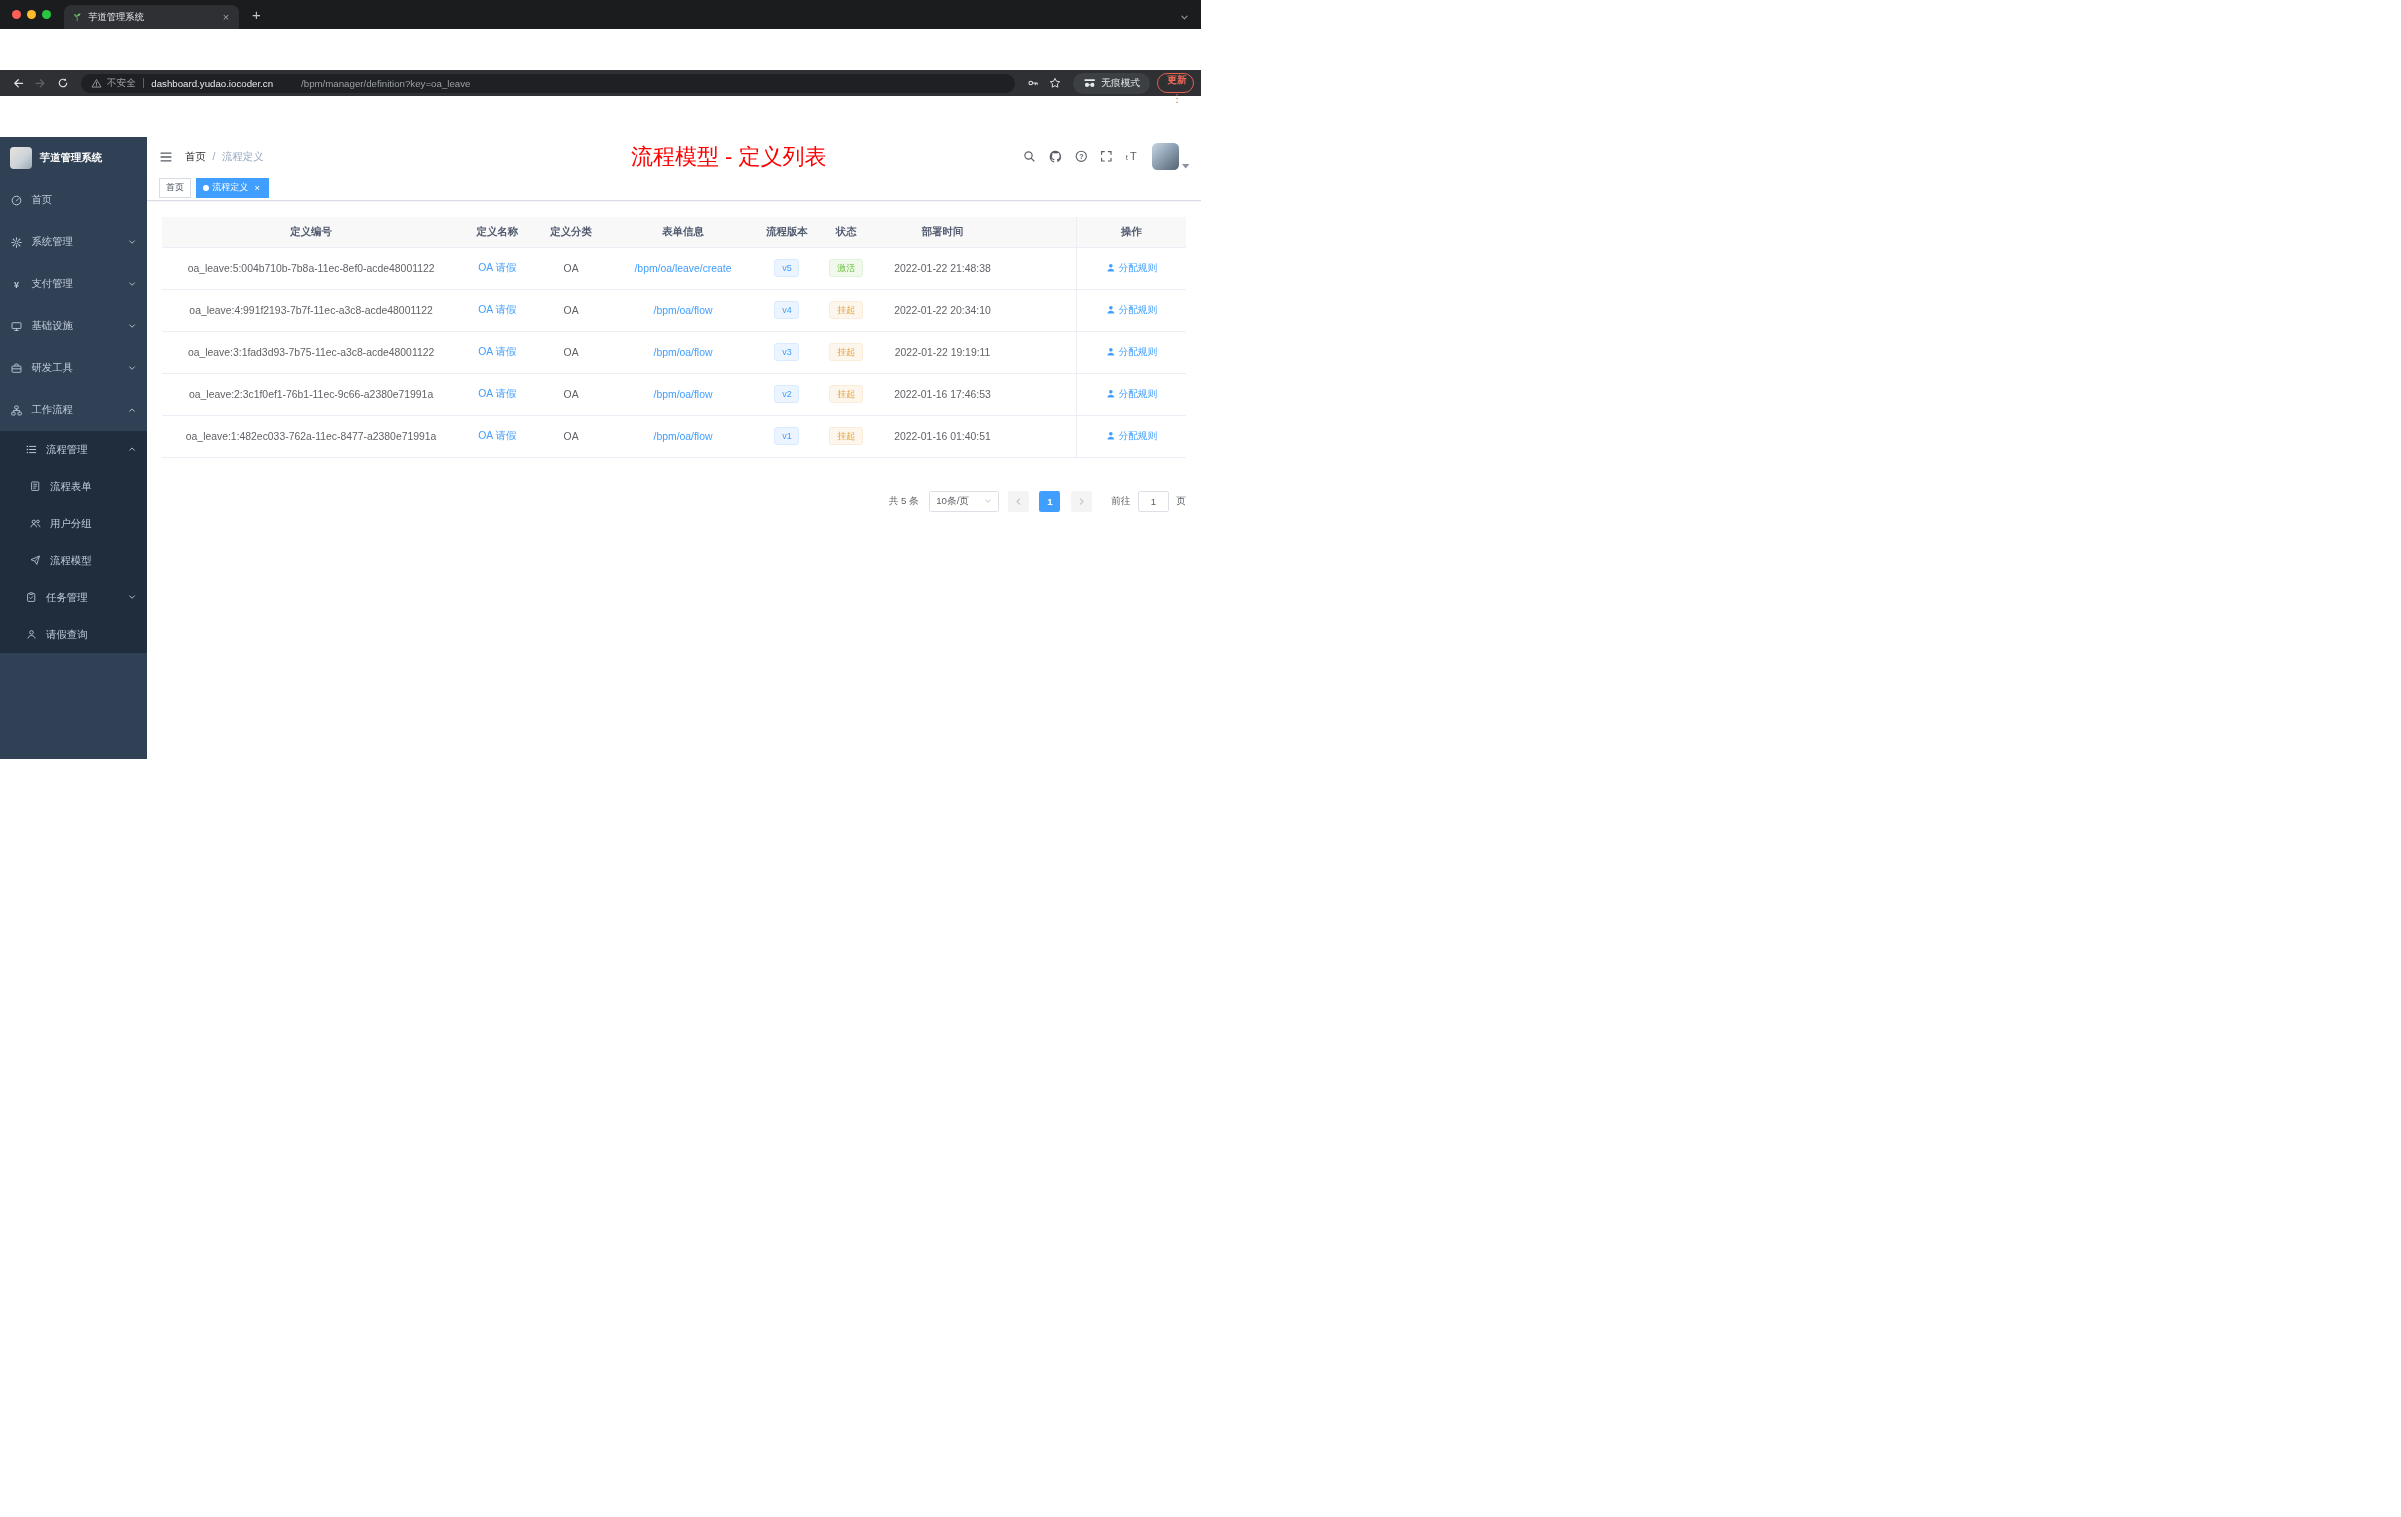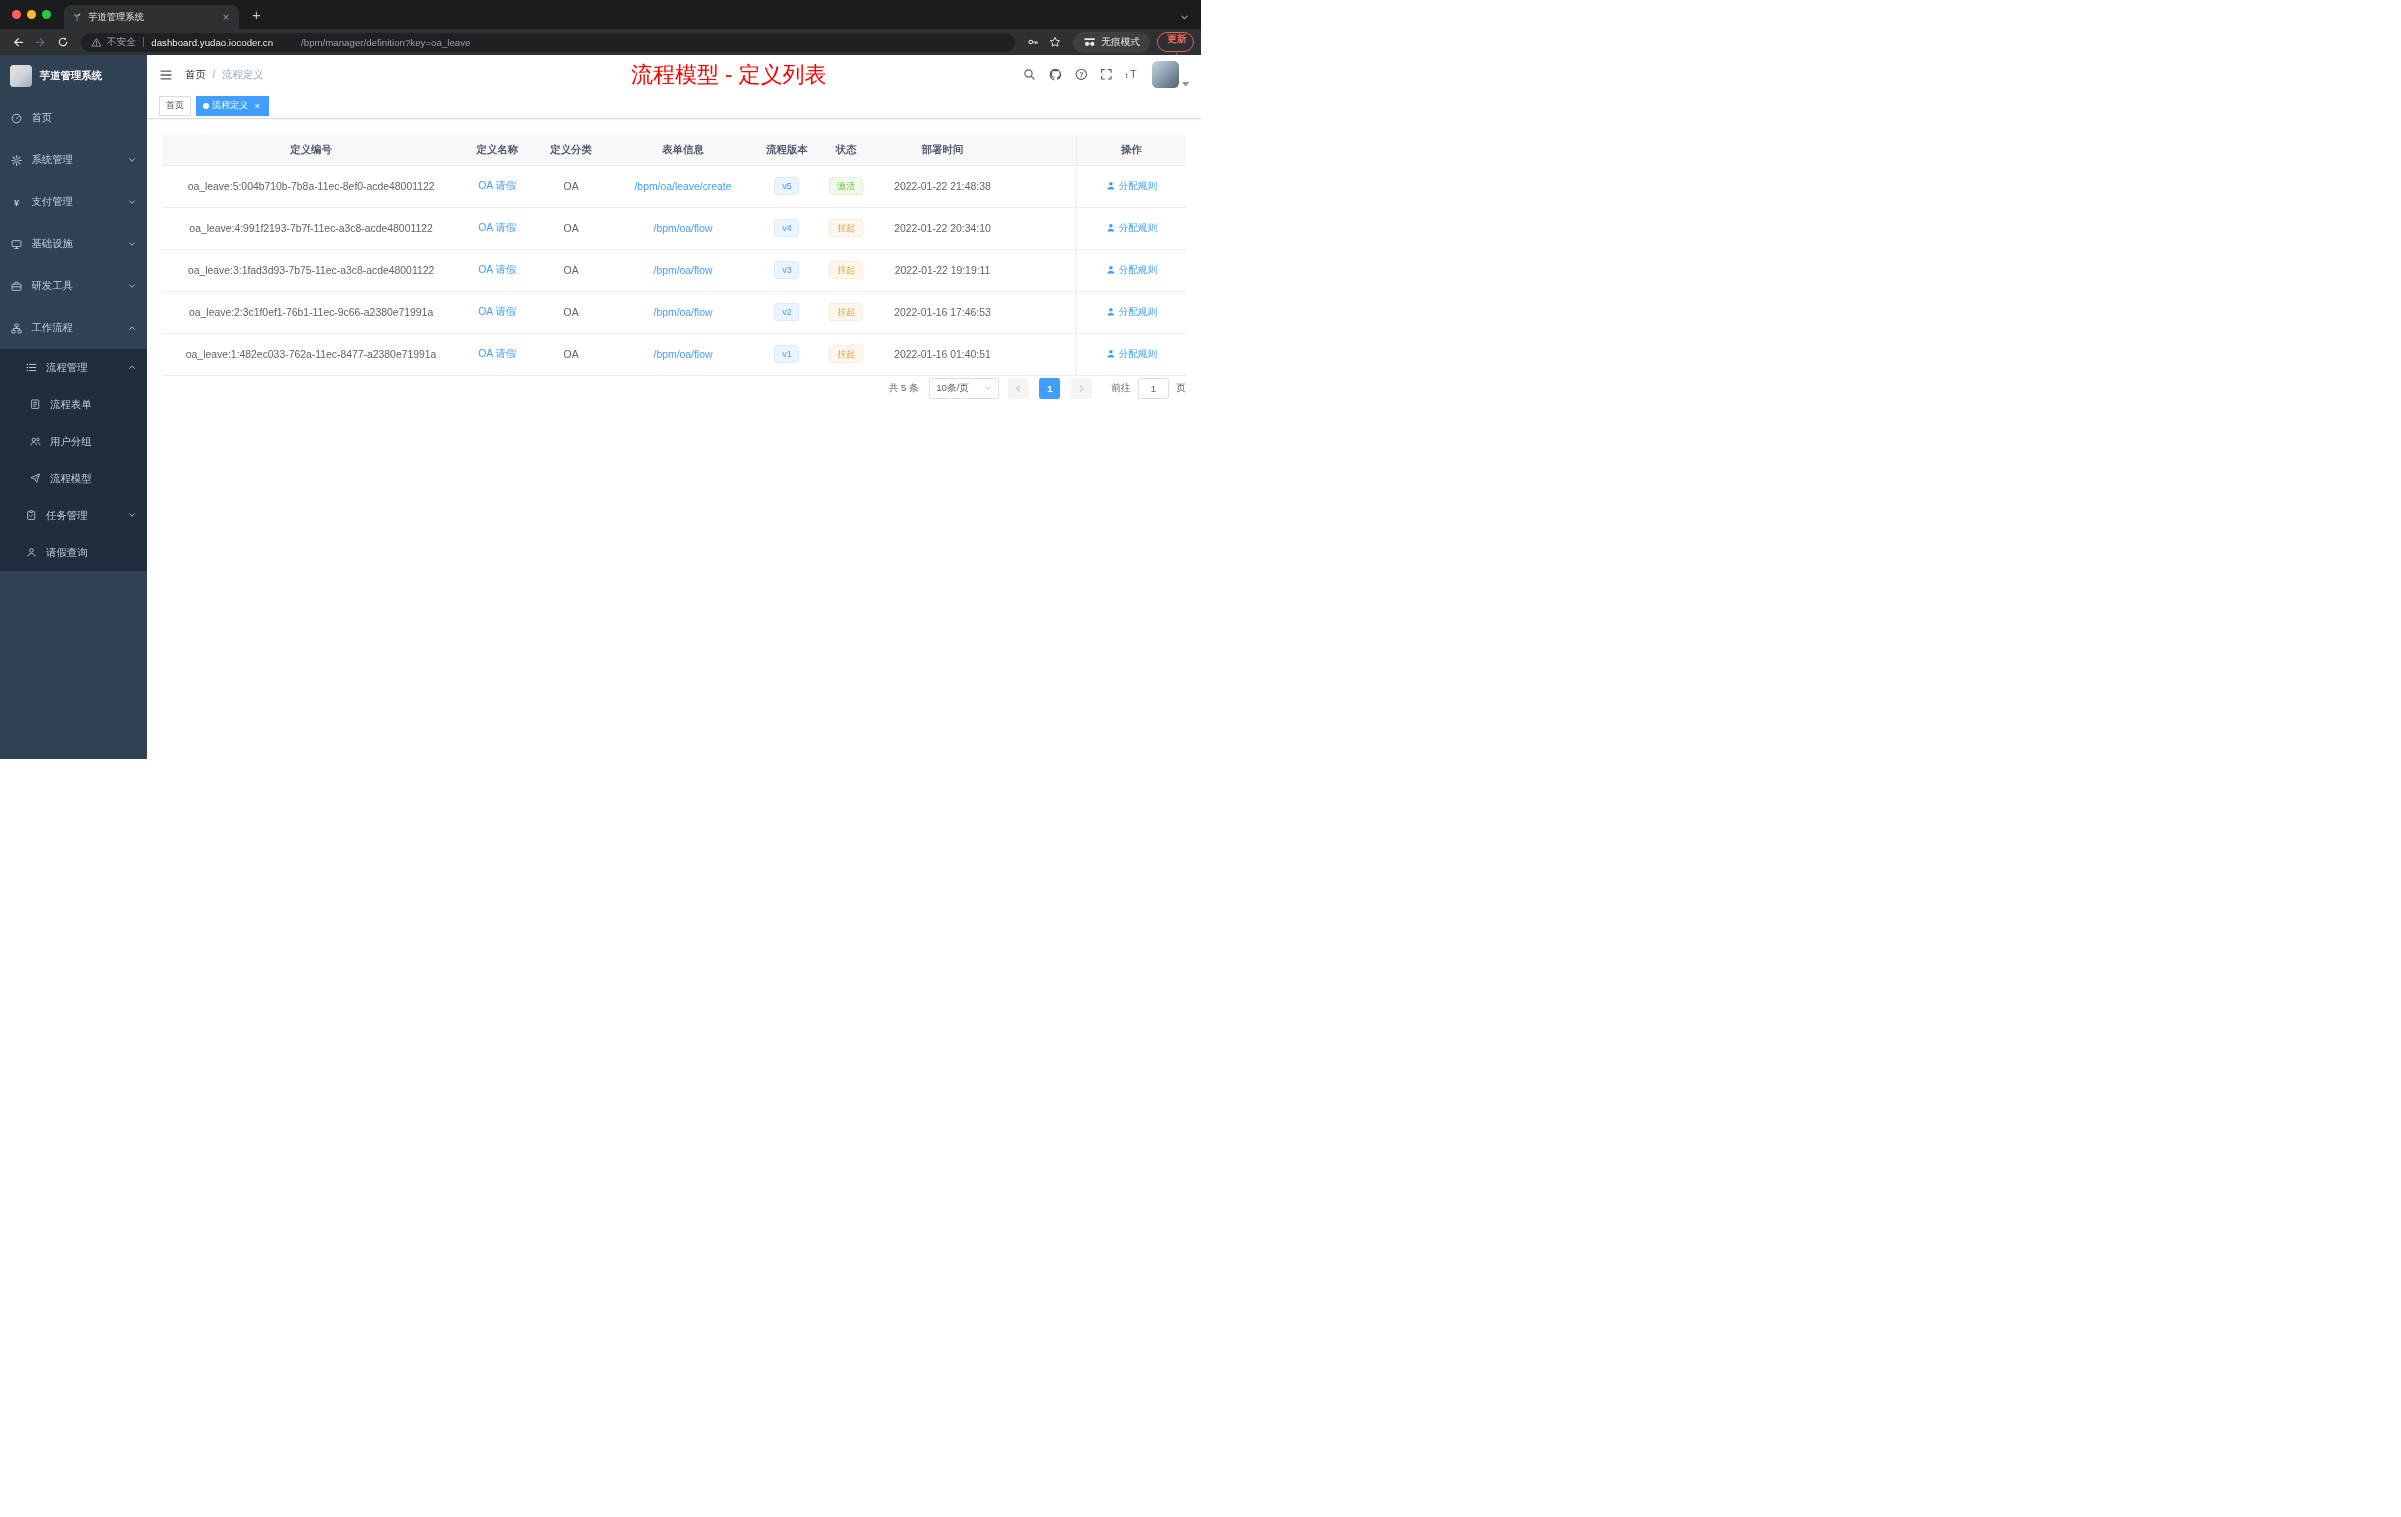--- a/index.html
+++ b/index.html
@@ -2,21 +2,21 @@
 <html style="--accent-blue: #409eff; --success-green: #67c23a; --warning-orange: #e6a23c; --overlay-red: #ff0000; --sidebar-bg: #304156; --submenu-bg: #1f2d3d; --active-tag-bg: #409eff;font-size:12px"><head>
 <meta charset="utf-8">
 <style>
   * { box-sizing: border-box; margin: 0; padding: 0; }
   html,body { width:1201px; height:759px; }
   body {
     font-family: "Liberation Sans", "DejaVu Sans", sans-serif;
     background:#fff; overflow:hidden;
     -webkit-font-smoothing: antialiased;
   }
-  .screen { position:relative; width:1201px; height:759px; display:flex; flex-direction:column; }
+  .screen { position:relative; width:1201px; height:759px; display:flex; flex-direction:column;gap:41px; }
 
   
   .tabstrip { height:29px; background:#1b1c1e; display:flex; align-items:flex-end; flex-shrink:0; }
   .traffic { display:flex; align-items:center; gap:6px; padding:0 13.4px 0 12px; height:29px; }
   .tl { width:9px; height:9px; border-radius:50%; display:inline-block; }
   .tl.red{ background:#ff5f57; } .tl.yellow{ background:#febc2e; } .tl.green{ background:#28c840; }
   .tab { width:175px; height:24px; background:#2f3034; border-radius:7.4px 7.4px 0 0;
          display:flex; align-items:center; gap:6px; padding:0 7.4px; color:#e8eaed; }
   .favicon { display:flex; align-items:center; }
   .tab-title { font-size:9.3px; flex:1; white-space:nowrap; overflow:hidden; }
@@ -93,21 +93,21 @@
   .cell-text { color:#606266; }
   .link { color:var(--accent-blue,#409eff); text-decoration:none; cursor:pointer; }
   .mini-tag { display:inline-block; height:18px; line-height:16.3px; padding:0 6.7px; border-radius:3px; font-size:9px; border:0.7px solid transparent; }
   .tag-ver { background:#ecf5ff; border-color:#d9ecff; color:var(--accent-blue,#409eff); }
   .tag-success { background:#f0f9eb; border-color:#e1f3d8; color:var(--success-green,#67c23a); }
   .tag-warning { background:#fdf6ec; border-color:#faecd8; color:var(--warning-orange,#e6a23c); }
   .op-link { font-size:9.7px; display:inline-flex; align-items:center; gap:3px; }
   .op-ic { display:flex; }
 
   
-  .pagination { margin-top:2px; display:flex; justify-content:flex-end; align-items:center; gap:7.4px;
+  .pagination { margin-top:33px; display:flex; justify-content:flex-end; align-items:center; gap:7.4px;
                 font-size:9.7px; color:#606266; }
   .pg-total { margin-right:3px; }
   .pg-size { width:70px; height:21px; border:0.7px solid #dcdfe6; border-radius:2.2px; display:flex; align-items:center;
              justify-content:space-between; padding:4px 6px; cursor:pointer; background:#fff; }
   .pg-caret { color:#c0c4cc; display:flex; }
   .pg-btn { min-width:21px; height:21px; border-radius:2.2px; background:#f4f4f5; display:inline-flex;
             align-items:center; justify-content:center; color:#c0c4cc; cursor:pointer; margin:0 1.5px; }
   .pg-btn.pg-active { background:var(--accent-blue,#409eff); color:#fff; font-weight:700; font-size:9.7px; }
   .pg-goto-label { margin-left:10.4px; }
   .pg-input { width:31px; height:21px; border:0.7px solid #dcdfe6; border-radius:2.2px; text-align:center;

